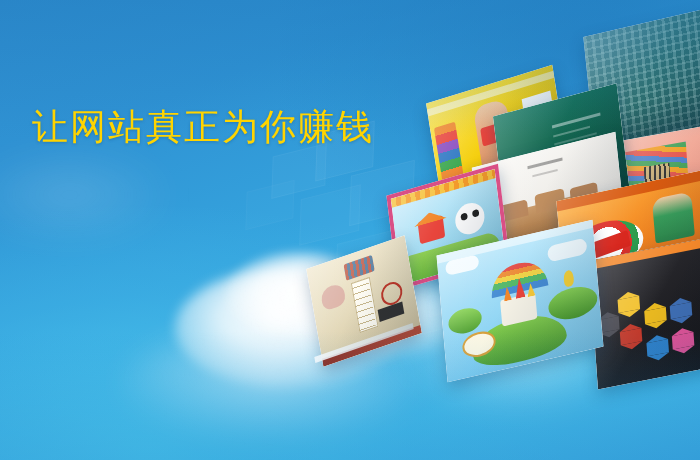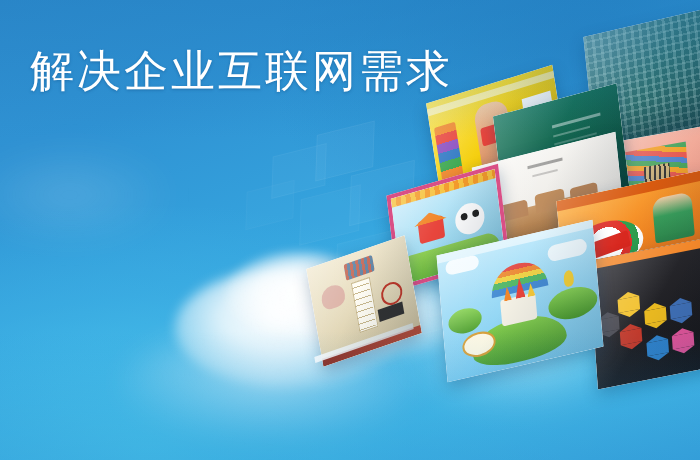--- a/index.html
+++ b/index.html
@@ -325,16 +325,16 @@
     <div class="swatch" style="left:76px;top:40px;width:10px;height:20px;background:#e8453c;clip-path:polygon(0 100%,50% 0,100% 100%);"></div>
     <div class="swatch" style="left:88px;top:48px;width:8px;height:13px;background:#f6c93a;clip-path:polygon(0 100%,50% 0,100% 100%);"></div>
     <div class="swatch" style="left:126px;top:44px;width:10px;height:16px;background:#f6d23a;border-radius:50% 50% 40% 40%;"></div>
     <div class="swatch" style="left:18px;top:84px;width:30px;height:20px;background:#fdf8e4;border-radius:50%;border:2px solid #d8a13c;"></div>
     <div class="navbar" style="top:0;height:8px;background:rgba(255,255,255,0.55);"></div>
     <div class="shade"></div>
   </div>
 
   <div class="sky-vignette"></div>
 
-  <div class="headline">解决企业互联网需求</div>
-
+
+  <div class="subline">让网站真正为你赚钱</div>
 
 </div>
 
 </body></html>

